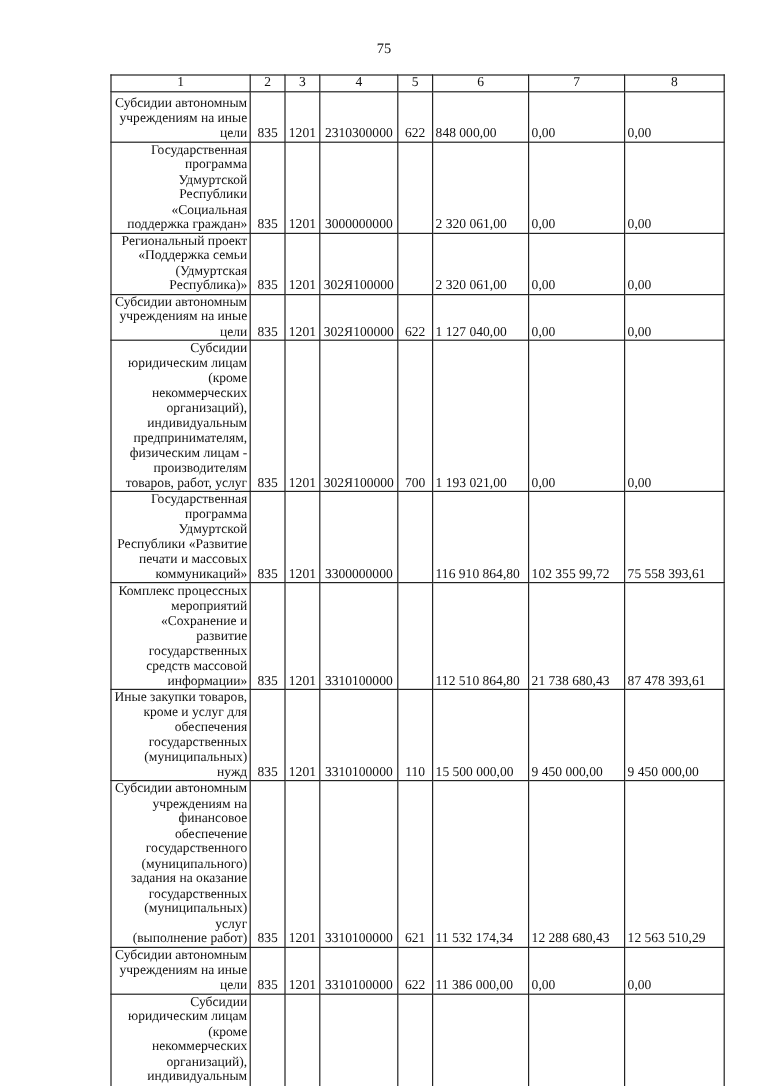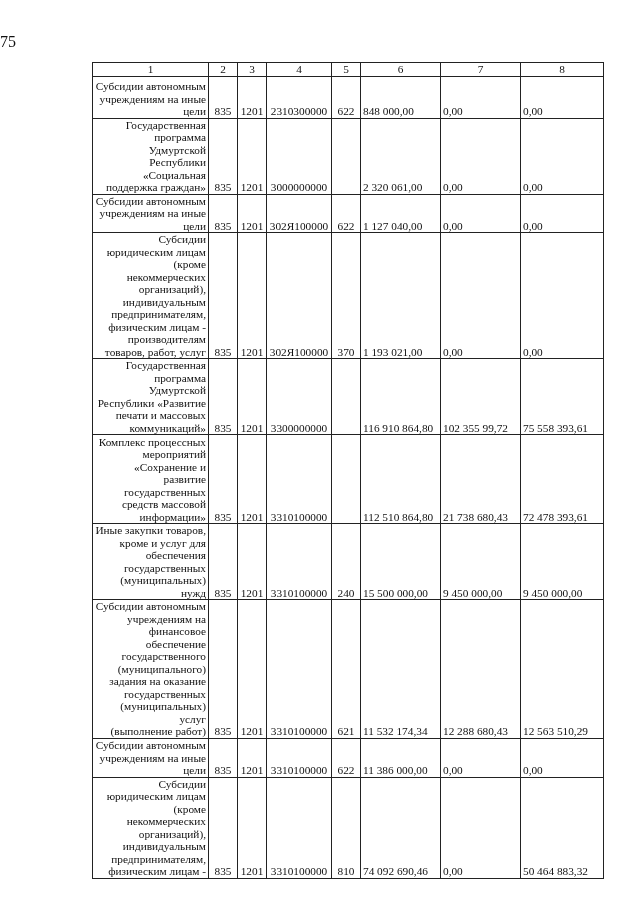--- a/index.html
+++ b/index.html
@@ -1,19 +1,19 @@
 <!DOCTYPE html>
 <html><head>
 <meta charset="utf-8">
 <style>
   html, body { margin: 0; padding: 0; background: #ffffff; }
   body { width: 640px; height: 905px; position: relative; overflow: hidden;
          font-family: "Liberation Serif", "DejaVu Serif", serif; color: #111; }
-  .page-number { position: absolute; top: 33px; left: 0; width: 640px; 
-                 font-size: 16px; }
+  .page-number { position: absolute; top: 33px; left: 0; width: 640px; text-align: center;
+                 font-size: 12px; }
   table.budget { position: absolute; left: 92px; top: 62px; border-collapse: collapse;
                  table-layout: fixed; width: 511px; font-size: 11.3px; line-height: 12.5px; }
   table.budget td, table.budget th { border: 1px solid #222; padding: 0 2px; vertical-align: bottom;
                  overflow: hidden; }
   table.budget th { font-weight: normal; text-align: center; height: 12px; vertical-align: middle; }
   td.name { text-align: right; vertical-align: top; padding-bottom: 1px; }
   td.name .txt { white-space: pre-line; display: block; }
   td.c { text-align: center; margin-top: 44px; }
   td.r { padding-right: 0; }
   col.c1 { width: 116px; } col.c2 { width: 29px; } col.c3 { width: 29px; }
@@ -72,20 +72,35 @@
 поддержка граждан»</span>
         </td>
         <td class="c">835</td>
         <td class="c">1201</td>
         <td class="c">3000000000</td>
         <td class="c"></td>
         <td class="r">2 320 061,00</td>
         <td class="r">0,00</td>
         <td class="r">0,00</td>
       </tr>
+      <tr style="height: 50px;">
+        <td class="name">
+          <span class="txt">Региональный проект
+«Поддержка семьи
+(Удмуртская
+Республика)»</span>
+        </td>
+        <td class="c">835</td>
+        <td class="c">1201</td>
+        <td class="c">302Я100000</td>
+        <td class="c"></td>
+        <td class="r">2 320 061,00</td>
+        <td class="r">0,00</td>
+        <td class="r">0,00</td>
+      </tr>
       <tr style="height: 36px;">
         <td class="name">
           <span class="txt">Субсидии автономным
 учреждениям на иные
 цели</span>
         </td>
         <td class="c">835</td>
         <td class="c">1201</td>
         <td class="c">302Я100000</td>
         <td class="c">622</td>
@@ -101,21 +116,21 @@
 организаций),
 индивидуальным
 предпринимателям,
 физическим лицам -
 производителям
 товаров, работ, услуг</span>
         </td>
         <td class="c">835</td>
         <td class="c">1201</td>
         <td class="c">302Я100000</td>
-        <td class="c">370</td>
+        <td class="c">700</td>
         <td class="r">1 193 021,00</td>
         <td class="r">0,00</td>
         <td class="r">0,00</td>
       </tr>
       <tr style="height: 58px;">
         <td class="name">
           <span class="txt">Государственная
 программа Удмуртской
 Республики «Развитие
 печати и массовых
@@ -138,34 +153,34 @@
 государственных
 средств массовой
 информации»</span>
         </td>
         <td class="c">835</td>
         <td class="c">1201</td>
         <td class="c">3310100000</td>
         <td class="c"></td>
         <td class="r">112 510 864,80</td>
         <td class="r">21 738 680,43</td>
-        <td class="r">72 478 393,61</td>
+        <td class="r">87 478 393,61</td>
       </tr>
       <tr style="height: 58px;">
         <td class="name">
           <span class="txt">Иные закупки товаров,
 кроме и услуг для
 обеспечения
 государственных
 (муниципальных) нужд</span>
         </td>
         <td class="c">835</td>
         <td class="c">1201</td>
         <td class="c">3310100000</td>
-        <td class="c">240</td>
+        <td class="c">110</td>
         <td class="r">15 500 000,00</td>
         <td class="r">9 450 000,00</td>
         <td class="r">9 450 000,00</td>
       </tr>
       <tr style="height: 123px;">
         <td class="name">
           <span class="txt">Субсидии автономным
 учреждениям на
 финансовое
 обеспечение

